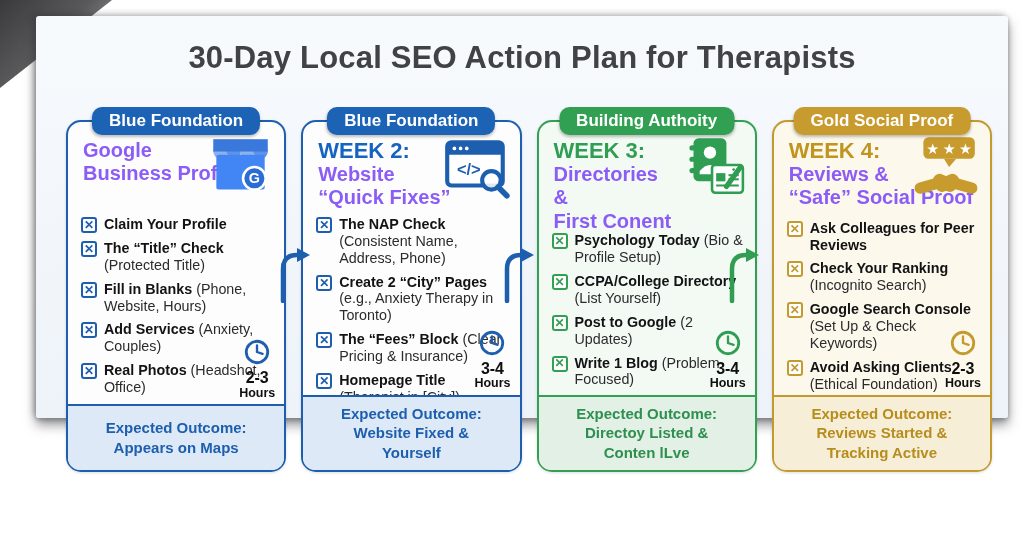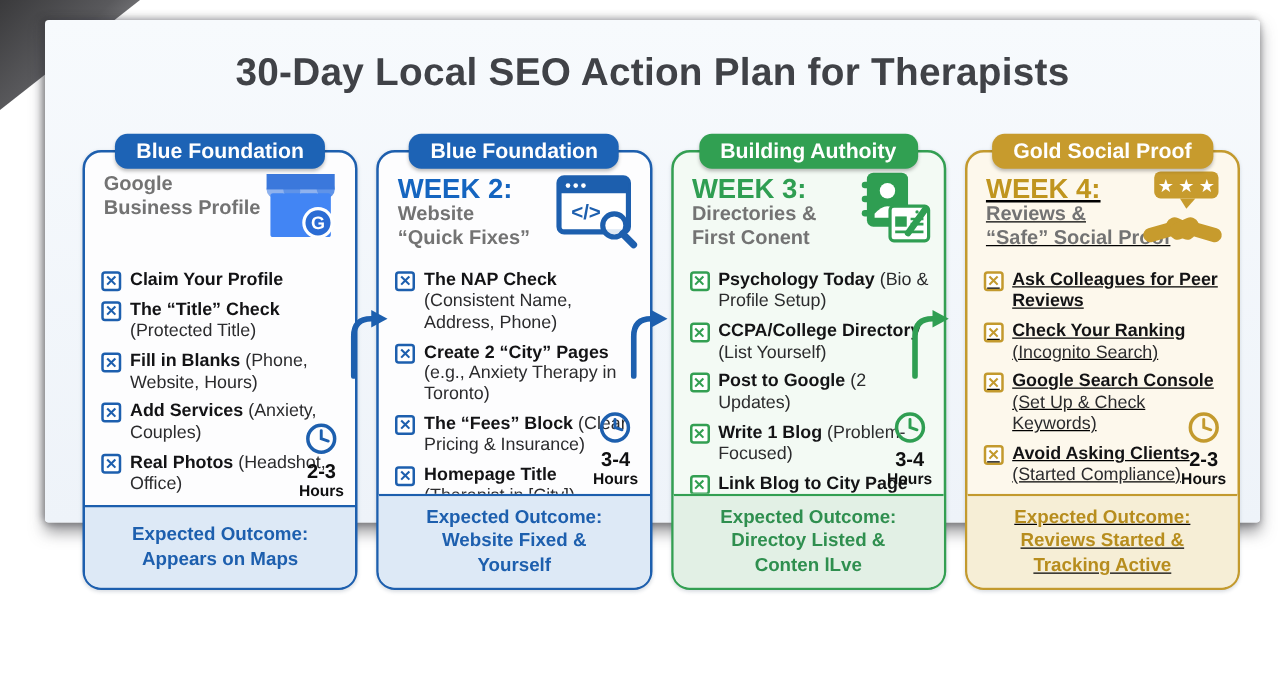--- a/index.html
+++ b/index.html
@@ -19,34 +19,34 @@
   .title { text-align:center; padding-top:24px; font-size:31px; font-weight:bold;
     color:#404247; letter-spacing:.2px; }
 
   .cols { position:absolute; left:30px; top:104px; width:926px; height:352px;
     display:flex; gap:15px; }
 
   .card { position:relative; flex:1 1 0; border-radius:15px; display:flex; flex-direction:column;
     box-shadow:0 1px 3px rgba(50,70,100,.18); }
   .card.c-blue  { border:2.5px solid #1d5fae; background:#fdfdfe; }
   .card.c-green { border:2.5px solid #339f52; background:#f3faf4; }
-  .card.c-gold  { border:2.5px solid #c39a2e; background:#fdf8ec;text-decoration:underline; }
+  .card.c-gold  { border:2.5px solid #c39a2e; background:#fdf8ec; }
 
   .badge { position:absolute; top:-15px; left:50%; transform:translateX(-50%);
     padding:4px 17px; border-radius:10px; color:#fff; font-weight:bold; font-size:17px;
     white-space:nowrap; box-shadow:0 2px 3px rgba(0,0,0,.25); z-index:3; }
   .badge.b-blue  { background:#1d63b5; }
   .badge.b-green { background:#31a052; }
   .badge.b-gold  { background:#c79b2d; }
 
   .hdr { position:relative; padding:17px 10px 4px 15px; min-height:86px; }
   .hdr .icon { position:absolute; right:8px; top:14px; width:72px; height:64px; }
   .week { font-size:22px; font-weight:bold; padding-right:76px; line-height:1.1; }
   .week.w-blue{ color:#1565c0; } .week.w-green{ color:#2f9e52; } .week.w-gold{ color:#c0951f; }
-  .hline { font-size:16px; font-weight:bold; color:#737373; line-height:1.16; }
+  .hline { font-size:20px; font-weight:bold; color:#8b5cf6; line-height:1.16; }
   .hline.l1 { padding-right:76px; }
 
   .list { position:relative; flex:1 1 auto; overflow:hidden; padding:8px 8px 0 13px; }
   .item { display:flex; gap:7px; margin-bottom:7px; line-height:1.18; }
   .cbx { flex:none; width:16px; height:16px; margin-top:1px; border-radius:3px;
     background:#fff; display:flex; align-items:center; justify-content:center;
     font-size:12px; font-weight:bold; }
   .c-blue  .cbx { border:2px solid #1d5fae; color:#1d5fae; }
   .c-green .cbx { border:2px solid #339f52; color:#339f52; }
   .c-gold  .cbx { border:2px solid #c39a2e; color:#c39a2e; }
@@ -272,21 +272,21 @@
           <div class="item">
             <span class="cbx">✕</span>
             <span class="itxt"><span class="lbl">Check Your Ranking</span> <span>(Incognito Search)</span></span>
           </div>
           <div class="item">
             <span class="cbx">✕</span>
             <span class="itxt"><span class="lbl">Google Search Console</span> <span>(Set Up &amp; Check Keywords)</span></span>
           </div>
           <div class="item">
             <span class="cbx">✕</span>
-            <span class="itxt"><span class="lbl">Avoid Asking Clients</span> <span>(Started Compliance)</span></span>
+            <span class="itxt"><span class="lbl">Avoid Asking Clients</span> <span>(Ethical Foundation)</span></span>
           </div>
           <div class="hours">
             <svg width="28" height="28" viewBox="0 0 30 30">
               <circle cx="15" cy="15" r="11.5" fill="none" stroke="#c39a2e" stroke-width="3"></circle>
               <path d="M15 8 L15 15 L21 17" fill="none" stroke="#c39a2e" stroke-width="2.5" stroke-linecap="round"></path>
             </svg>
             <div class="hv">2-3</div>
             <div class="hu">Hours</div>
           </div>
         </div>

